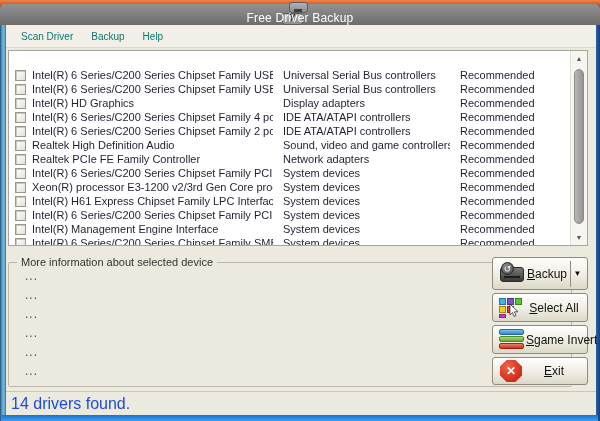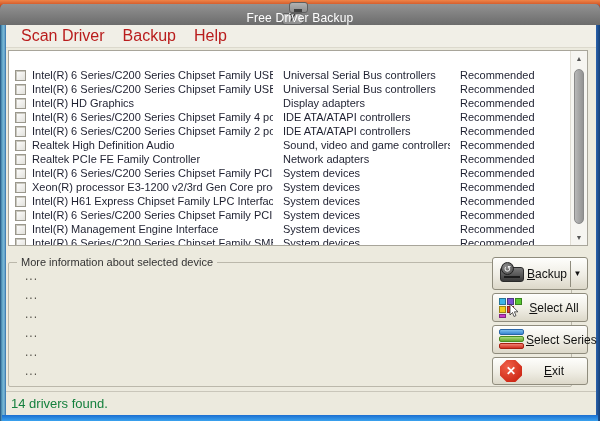--- a/index.html
+++ b/index.html
@@ -24,21 +24,21 @@
     border:1px solid #5e5e5e; display:flex; align-items:center; justify-content:center;
     margin-right:4px; cursor:default; }
   .tb-btn.close { width:21px; margin-right:15px; }
   .tb-btn .bar { width:8px; height:3px; background:#3f3f3f; margin-top:6px; }
   .tb-btn .x-glyph { font-size:10px; font-weight:bold; color:#3a3a3a; line-height:1; }
 
   .win-body { position:absolute; top:21px; left:6px; right:4px; bottom:6px; background:#eceade; }
 
   .menubar { position:absolute; top:0; left:0; right:0; height:23px; background:#f1efe7;
     border-bottom:1px solid #dcd9cd; display:flex; align-items:center; padding-left:6px; }
-  .menu-item { font-size:16px; color:#b91c1c; padding:3px 9px; }
+  .menu-item { font-size:10px; color:#0f766e; padding:3px 9px; }
 
   .dtable { position:absolute; left:2px; top:25px; width:580px; height:196px;
     background:#ffffff; border:1px solid #a8a59a; }
   .thead { position:absolute; top:0; left:0; right:0; height:17px; display:flex;
     background:linear-gradient(180deg,#ffffff,#f1f0ea); border-bottom:1px solid #d3d0c5; }
   .th { font-size:11px; color:#3c3c3c; padding:2px 0 0 10px; border-right:1px solid #e2dfd5;
     white-space:nowrap; overflow:hidden; }
   .th.c1 { width:264px; } .th.c2 { width:177px; } .th.c3 { width:96px; } .th.c4 { flex:1; border-right:none; }
 
   .rows { position:absolute; top:17px; left:0; right:17px; bottom:0; overflow:hidden; }
@@ -96,21 +96,21 @@
   .b1 { top:0; background:linear-gradient(180deg,#7cc0f0,#3a86d0); border:1px solid #2a66a8; }
   .b2 { top:7px; background:linear-gradient(180deg,#a8dc7a,#66a832); border:1px solid #4a8a20; }
   .b3 { top:14px; background:linear-gradient(180deg,#f08070,#d03020); border:1px solid #a82012; }
   .octagon { position:absolute; left:2px; top:1px; width:22px; height:22px;
     background:radial-gradient(circle at 35% 30%,#f06048,#c41808);
     clip-path:polygon(30% 0%,70% 0%,100% 30%,100% 70%,70% 100%,30% 100%,0% 70%,0% 30%);
     color:#fff; font-size:12px; font-weight:bold; line-height:22px; text-align:center; }
 
   .statusbar { position:absolute; left:0; right:0; bottom:0; height:24px;
     border-top:1px solid #c9c6ba; background:#eceade; display:flex; align-items:center; padding-left:5px; }
-  .statusbar span { font-size:13px; color:#15803d; }
+  .statusbar span { font-size:16px; color:#1d4ed8; }
 </style>
 </head>
 <body>
 
 <div class="screen">
   <div class="desktop-strip"></div>
 
   <div class="window">
 
     <div class="titlebar">
@@ -285,21 +285,21 @@
         </div>
 
         <div class="xp-btn btn-selectinvert">
           <span class="ic">
             <span class="bars">
               <span class="bar-row b1"></span>
               <span class="bar-row b2"></span>
               <span class="bar-row b3"></span>
             </span>
           </span>
-          <span class="lbl"><u>S</u><span>elect Series</span></span>
+          <span class="lbl"><u>S</u><span>game Invert</span></span>
         </div>
 
         <div class="xp-btn btn-exit">
           <span class="ic">
             <span class="octagon">✕</span>
           </span>
           <span class="lbl"><u>E</u><span>xit</span></span>
         </div>
 
       </div>

